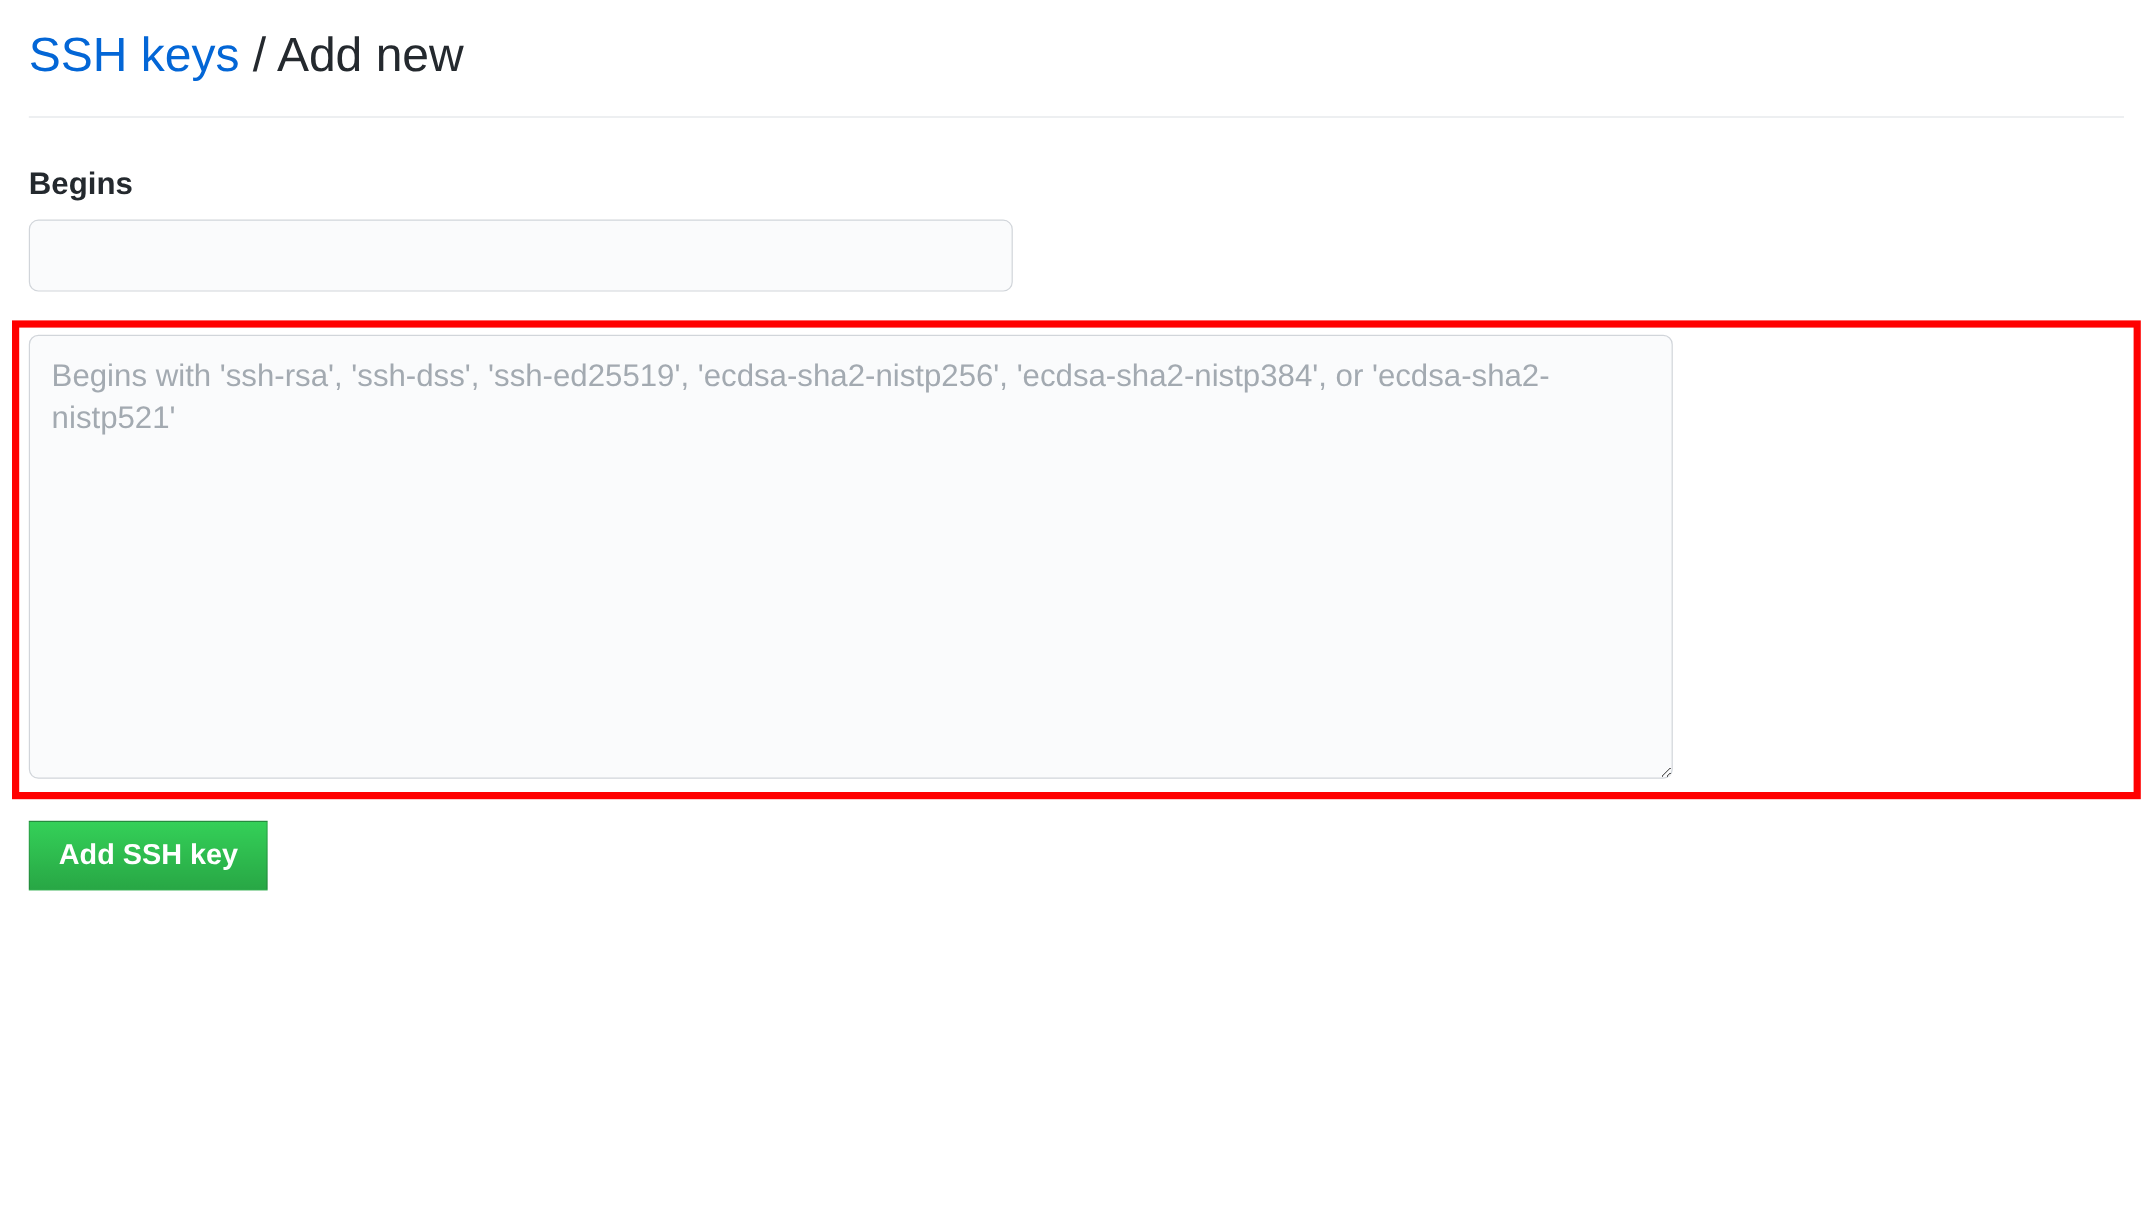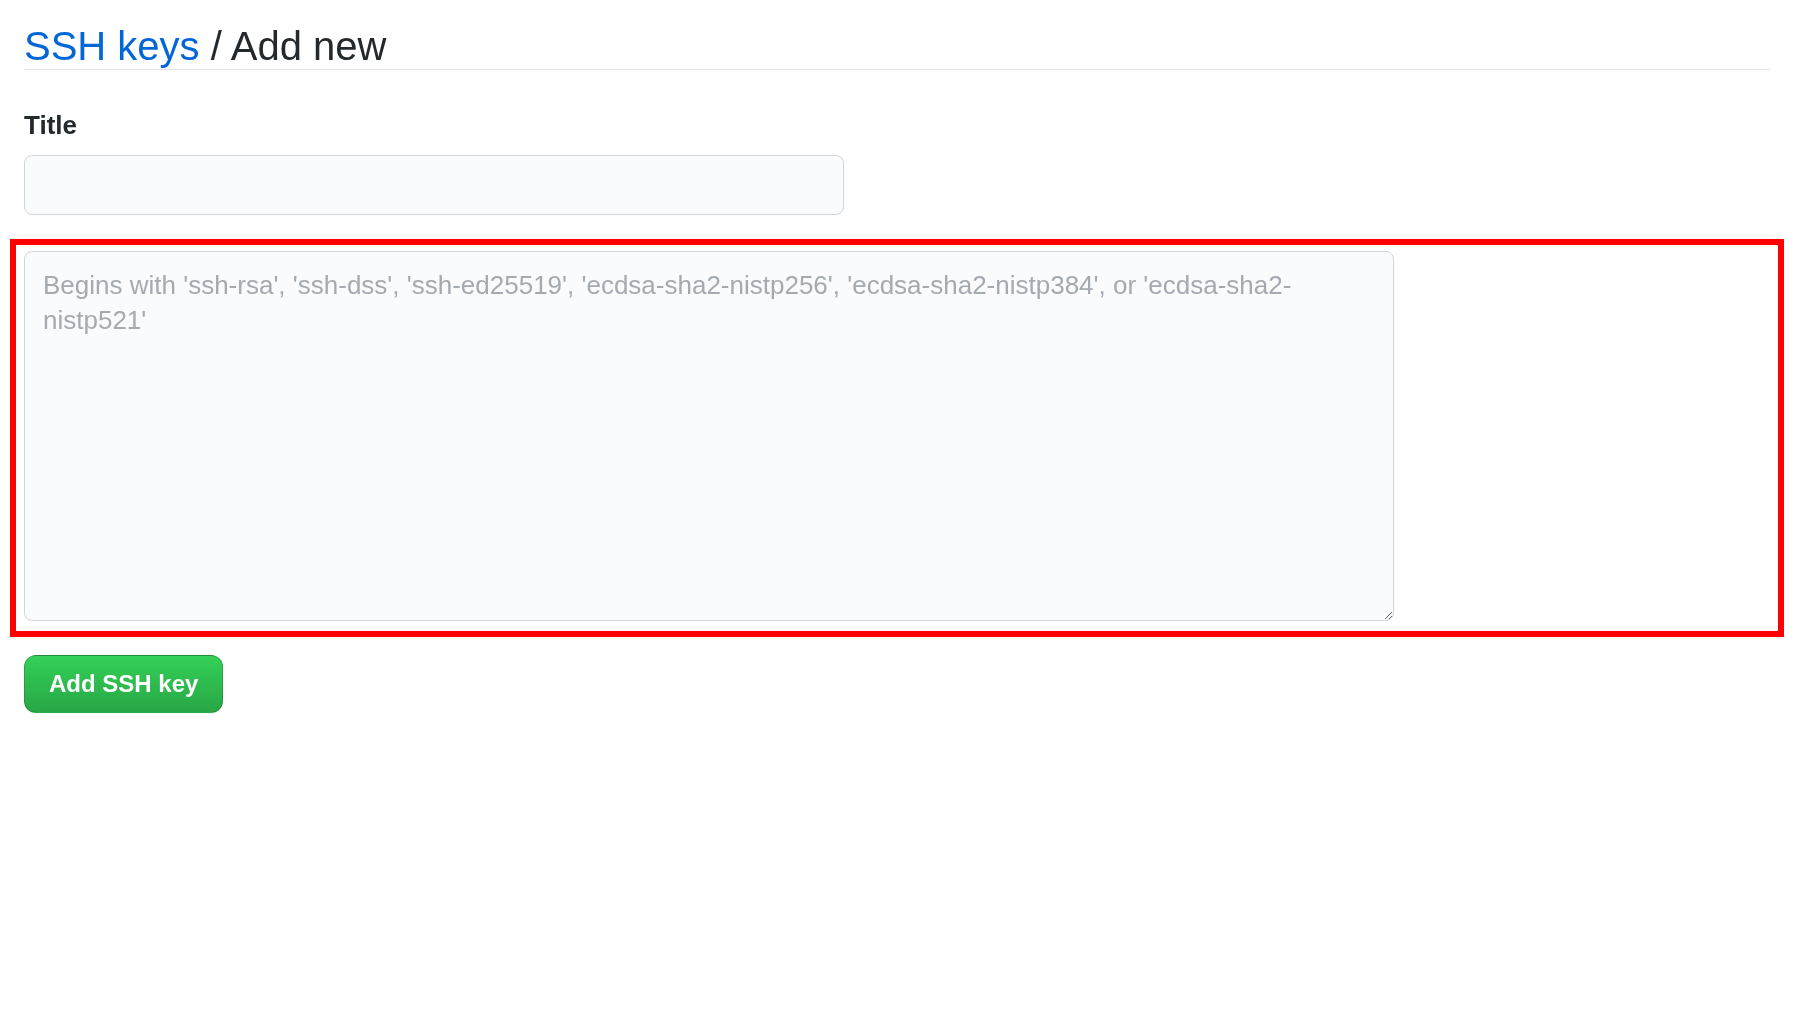--- a/index.html
+++ b/index.html
@@ -10,21 +10,21 @@
     body {
       font-family: -apple-system, BlinkMacSystemFont, "Segoe UI", Helvetica, Arial, sans-serif;
       background: #ffffff;
       padding: 24px;
       width: 1794px;
     }
     .header {
       font-size: 40px;
       font-weight: 400;
       color: #24292e;
-      padding-bottom: 0;
+      padding-bottom: 28px;
       border-bottom: 1px solid #e1e4e8;
       margin-bottom: 40px;
     }
     .header-link {
       color: #0366d6;
       text-decoration: none;
     }
     .header-separator {
       color: #24292e;
     }
@@ -72,35 +72,35 @@
       margin-bottom: 18px;
     }
     .btn-primary {
       display: inline-block;
       padding: 14px 24px;
       font-size: 24px;
       font-weight: 600;
       color: #ffffff;
       background: linear-gradient(to bottom, #34d058, #28a745);
       border: 1px solid rgba(27, 31, 35, 0.2);
-      border-radius: 12px;
+      border-radius: 0;
       cursor: pointer;
     }
   </style>
 </head>
 <body>
 
 
 
 <div class="header">
   <a href="#" class="header-link">SSH keys</a><span class="header-separator"> / </span><span>Add new</span>
 </div>
 
 <div class="form-group">
-  <label class="form-label">Title</label>
+  <label class="form-label">Begins</label>
   <input type="text" class="form-input" value="" style="">
 </div>
 
 <div class="highlight-box">
   <div class="form-group" style="margin-bottom:0;">
     <textarea class="form-textarea" placeholder="Begins with 'ssh-rsa', 'ssh-dss', 'ssh-ed25519', 'ecdsa-sha2-nistp256', 'ecdsa-sha2-nistp384', or 'ecdsa-sha2-nistp521'" style=""></textarea>
   </div>
 </div>
 
 <button class="btn-primary">Add SSH key</button>

